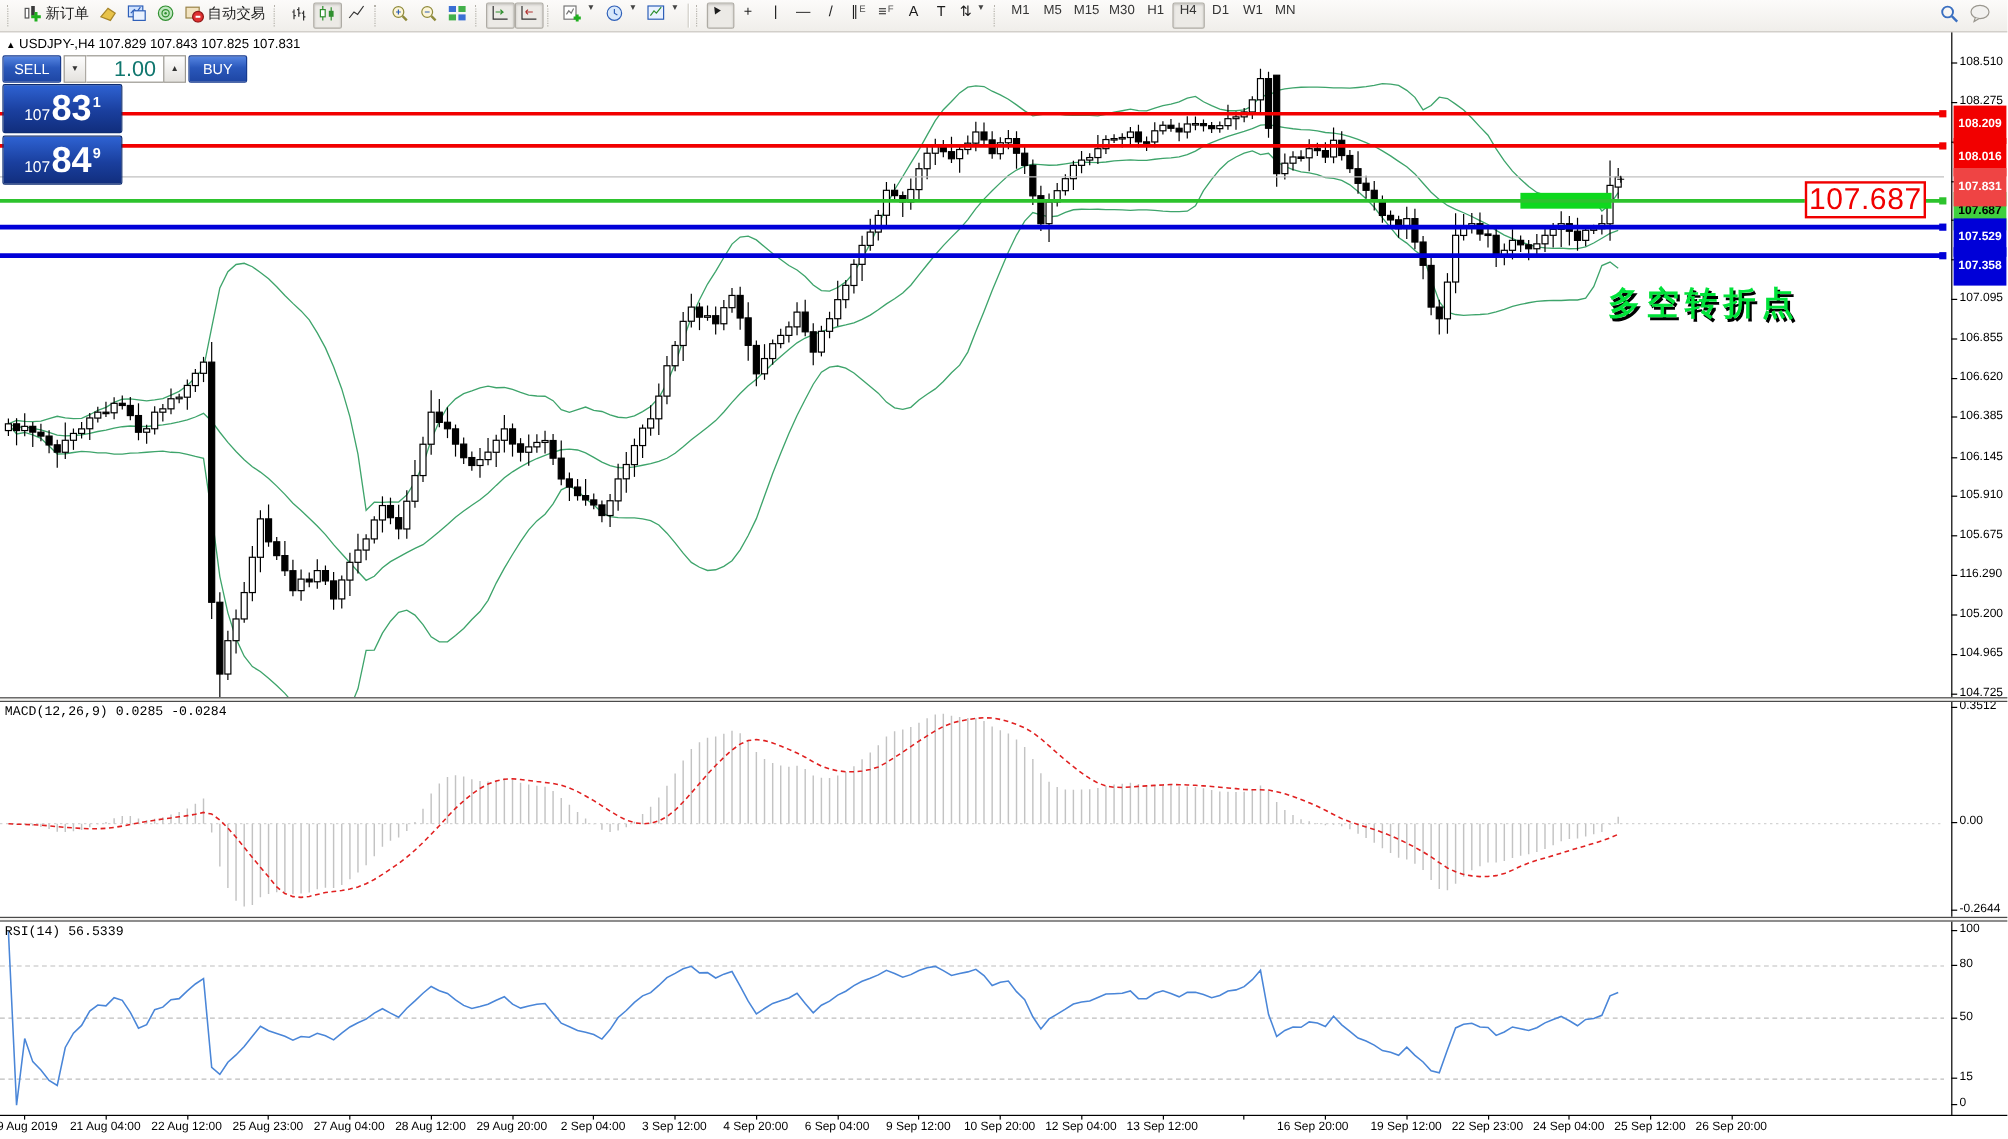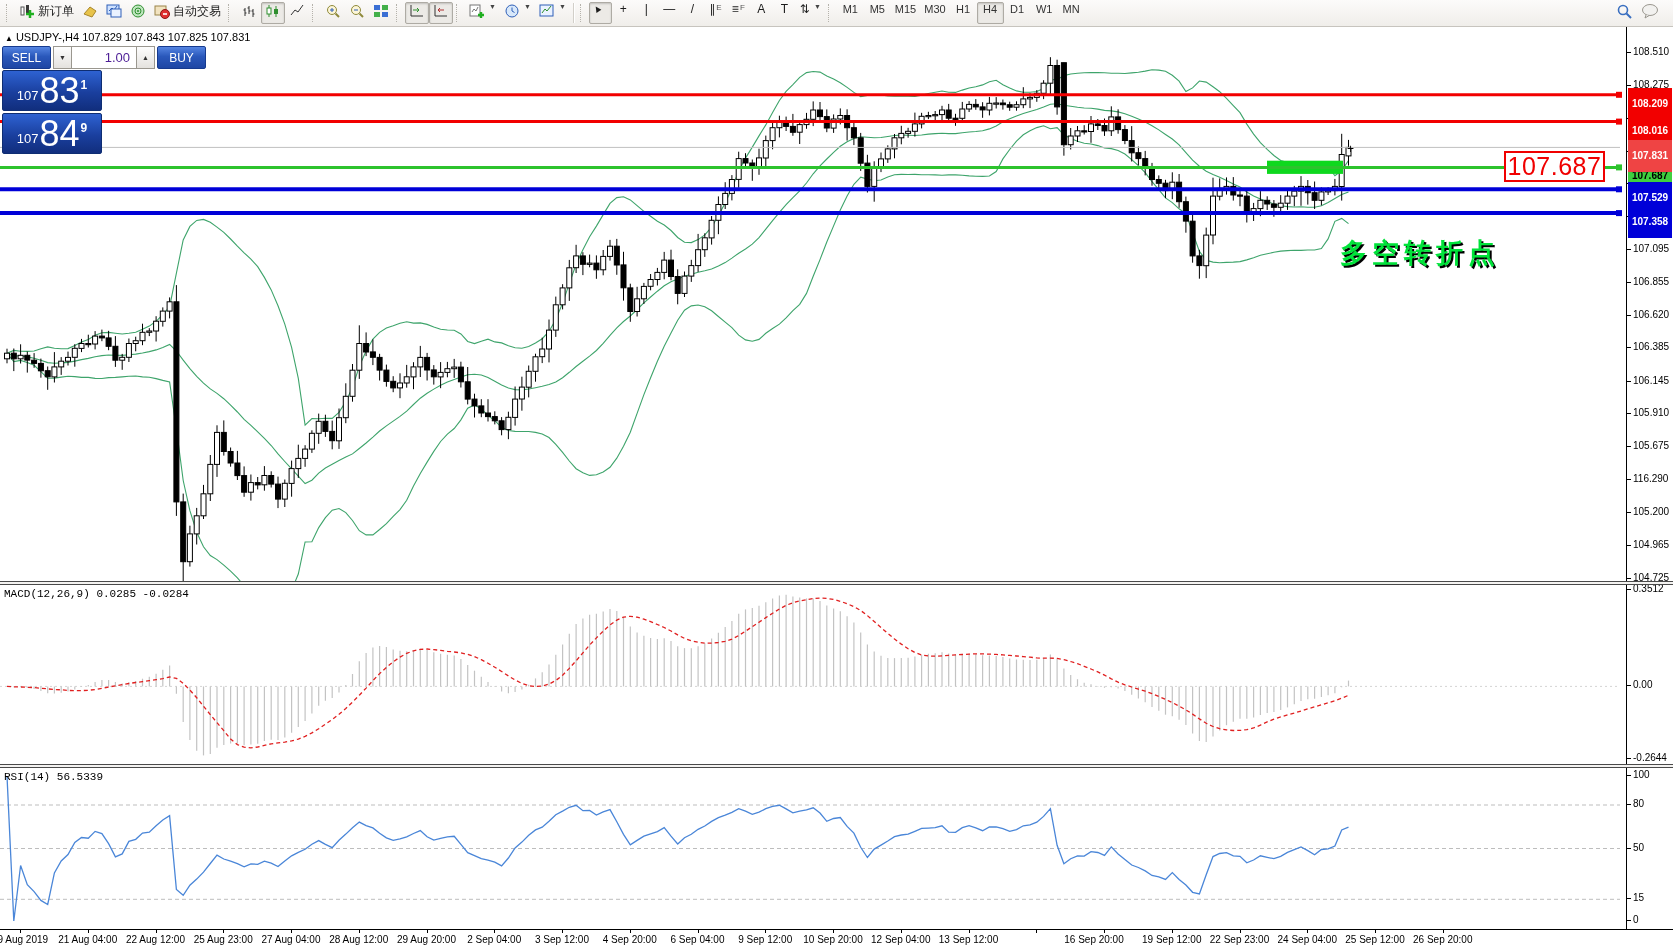--- a/index.html
+++ b/index.html
@@ -48,27 +48,27 @@
   #trade-panel{position:absolute;left:2px;top:46px;width:204px;z-index:28;}
   .tp-row1{display:flex;height:23px;gap:2px;}
   .tp-btn{background:linear-gradient(#5585e2,#2a58bb 45%,#1e46a4);border:1px solid #163a8e;border-radius:2px;
           color:#fff;font-size:12px;display:flex;align-items:center;justify-content:center;}
   .tp-sell1{width:50px;}
   .tp-buy1{width:50px;margin-left:auto;}
   .tp-spin{display:flex;flex:0 0 auto;height:23px;}
   .tp-arrow{width:17px;background:linear-gradient(#fdfdfd,#e4e2de);border:1px solid #9a978f;color:#333;
             font-size:7px;display:flex;align-items:center;justify-content:center;}
   .tp-vol{width:58px;background:#fff;border:1px solid #9a978f;border-left:none;border-right:none;
-          font-size:13px;color:#4c1d95;display:flex;align-items:center;justify-content:flex-end;padding-right:6px;}
+          font-size:18px;color:#0f766e;display:flex;align-items:center;justify-content:flex-end;padding-right:6px;}
   .tp-row2{display:flex;gap:2px;margin-top:1px;flex-direction:column;}
   .tp-price{width:100px;height:41px;box-sizing:border-box;border:1px solid #0e2d72;border-radius:2px;
             background:linear-gradient(#2e62d2,#1a3f9e 55%,#112e7d);color:#fff;display:flex;
             align-items:center;justify-content:center;}
   .tp-price .small{font-size:13px;margin-top:10px;}
-  .tp-price .big{font-size:36px;font-weight:normal;margin:0 1px;}
+  .tp-price .big{font-size:30px;font-weight:bold;margin:0 1px;}
   .tp-price .sup{font-size:12px;font-weight:bold;margin-bottom:12px;}
   .icon-svg{display:block;}
 </style>
 </head>
 <body>
 
 <div class="toolbar">
   <div class="grip"></div>
   <div class="tbtn">
     <svg class="icon-svg" width="16" height="16">

